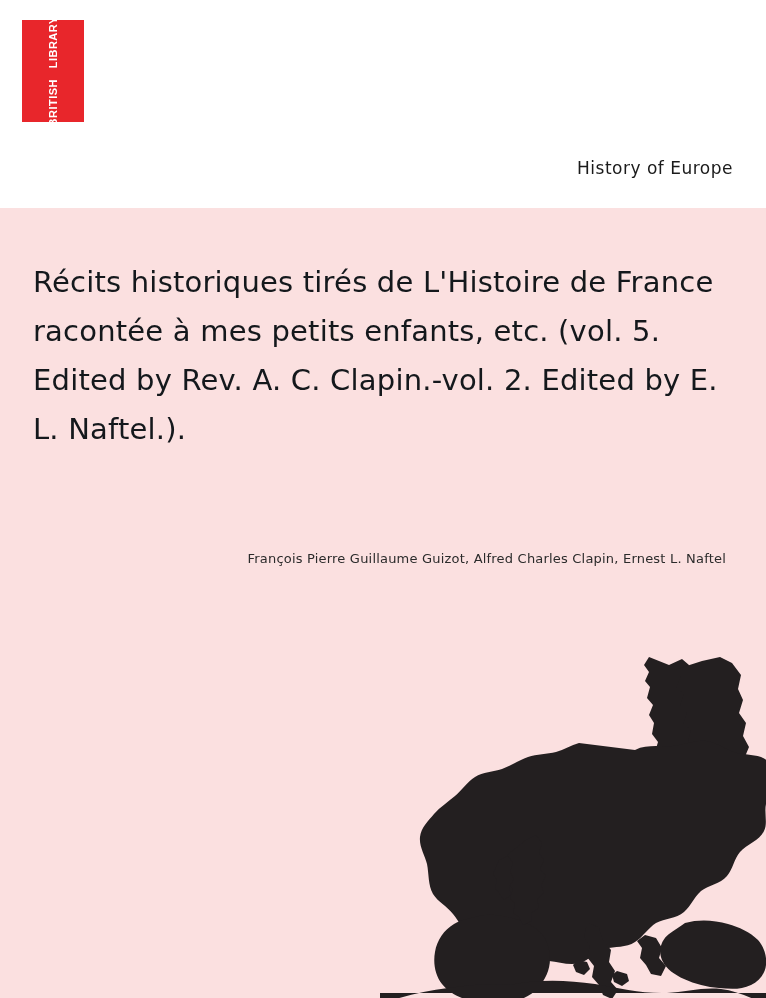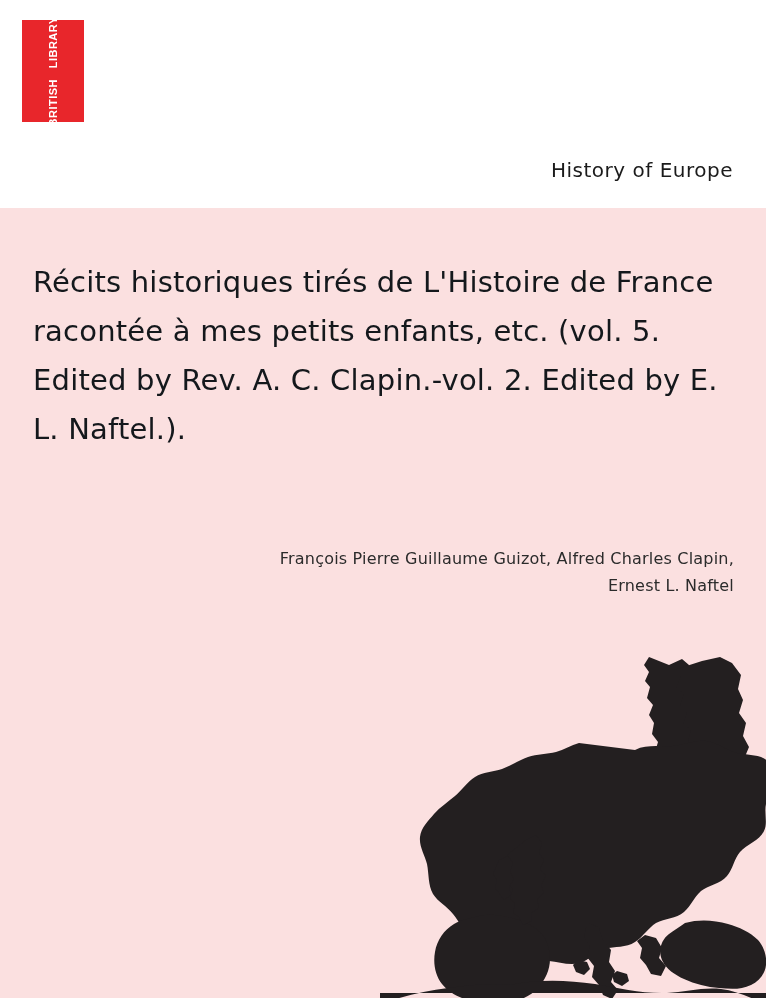--- a/index.html
+++ b/index.html
@@ -60,21 +60,21 @@
     left: 0;
     top: 140px;
     width: 766px;
     height: 68px;
     background: #ffffff;
   }
   .subject-text {
     position: absolute;
     right: 33px;
     top: 158px;
-    font-size: 20px;
+    font-size: 17px;
     color: #1b1b1b;
     letter-spacing: 0.5px;
     font-family: "DejaVu Sans", sans-serif;
     text-align: right;
   }
 
   
   .title {
     position: absolute;
     left: 33px;
@@ -83,25 +83,25 @@
     font-size: 29px;
     line-height: 49px;
     color: #14181c;
     letter-spacing: 0.2px;
     font-family: "DejaVu Sans", sans-serif;
   }
 
   
   .author {
     position: absolute;
-    right: 32px;
+    right: 40px;
     top: 545px;
     width: 480px;
     text-align: right;
-    font-size: 16px;
+    font-size: 13px;
     line-height: 27px;
     color: #2b2b2b;
     font-family: "DejaVu Sans", sans-serif;
     letter-spacing: 0.2px;
   }
 
   
   .map-wrap {
     position: absolute;
     left: 380px;

